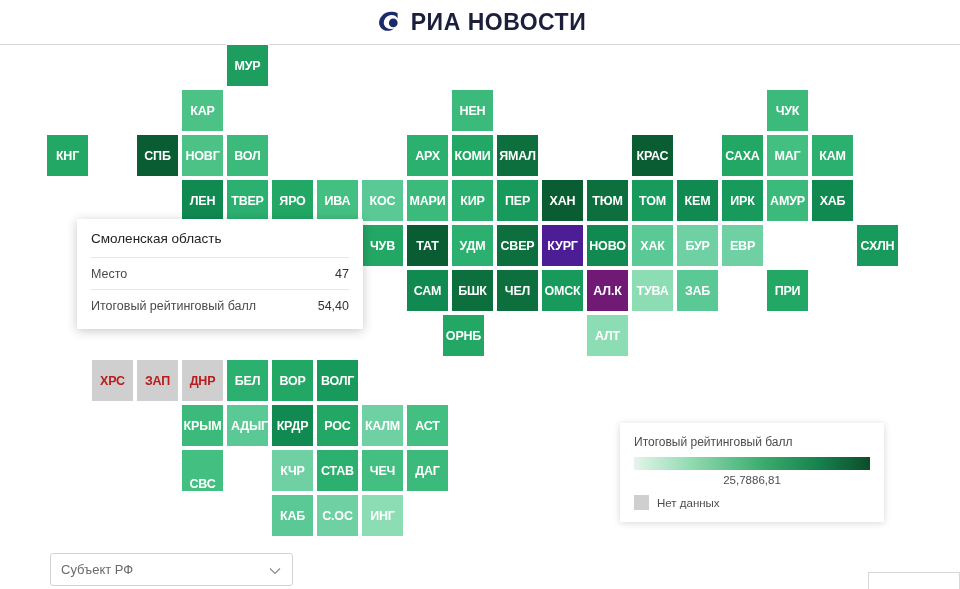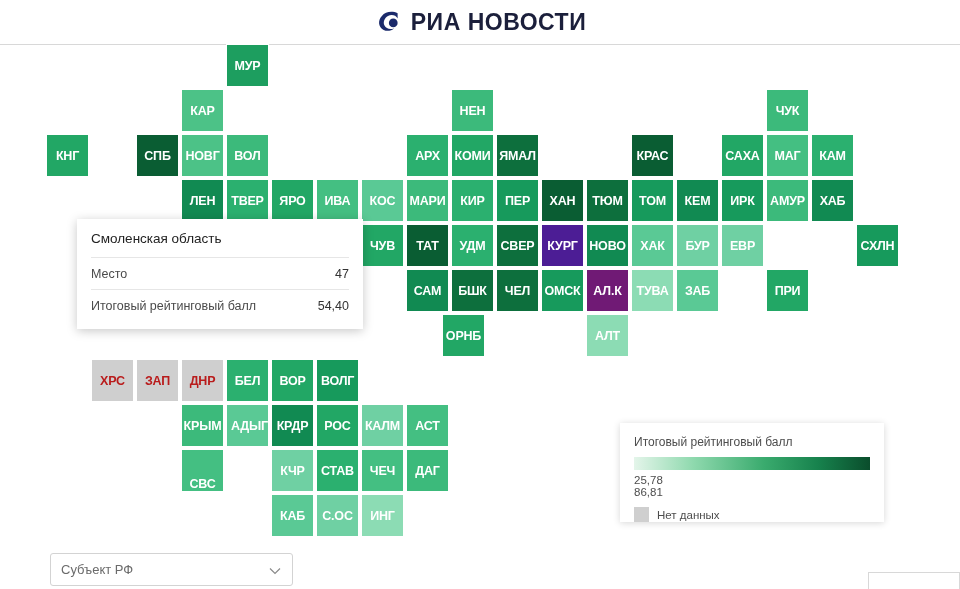--- a/index.html
+++ b/index.html
@@ -93,21 +93,20 @@
     font-size: 12px; color: #4d4d4d; margin-bottom: 8px;
   }
   .legend-bar {
     height: 13px; width: 236px;
     background: linear-gradient(to right, #e4f5ea 0%, #8fd9ae 25%, #3aab6e 55%, #17824d 78%, #0a4d2c 100%);
   }
   .legend-scale {
     display: flex; justify-content: center;
     font-size: 11.5px; color: #4d4d4d;
     margin-top: 4px;
-    flex-direction: column;
   }
   .legend-nodata {
     display: flex; align-items: center; gap: 8px;
     margin-top: 9px;
     font-size: 11.5px; color: #4d4d4d;
   }
   .legend-swatch {
     width: 15px; height: 15px; background: #cfcfcf; display: block;
   }
   

